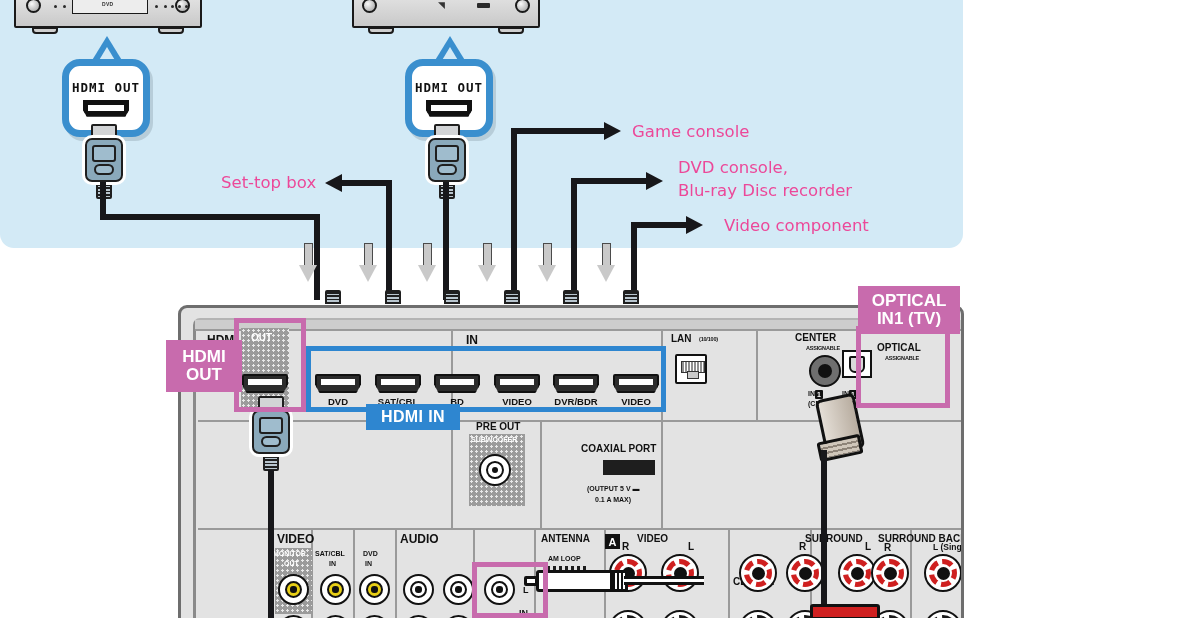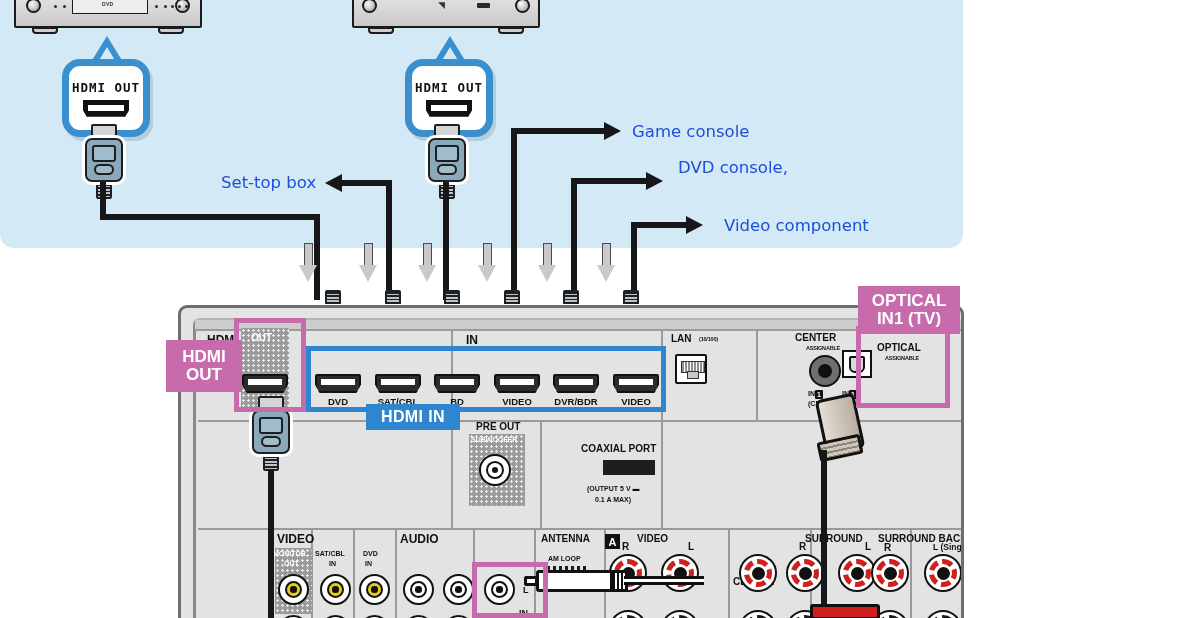--- a/index.html
+++ b/index.html
@@ -74,21 +74,21 @@
   .dnarrow .sh{position:absolute;left:4px;top:0;width:9px;height:24px;
                background:#c9c9c9;border:1.6px solid #4b4b4b;box-sizing:border-box;border-bottom:none;}
   .dnarrow .hd{position:absolute;left:-1px;top:22px;width:0;height:0;
                border-left:9.5px solid transparent;border-right:9.5px solid transparent;
                border-top:17px solid #c9c9c9;}
   .dnarrow .hd2{position:absolute;left:-1px;top:22px;width:0;height:0;
                border-left:9.5px solid transparent;border-right:9.5px solid transparent;
                border-top:17px solid #4b4b4b;z-index:-1;}
 
   
-  .calltxt{position:absolute;font-size:16.5px;color:#1d4ed8;
+  .calltxt{position:absolute;font-size:16.5px;color:#ec4899;
            font-family:"DejaVu Sans",sans-serif;white-space:nowrap;}
 
   
   .receiver{position:absolute;left:178px;top:305px;width:786px;height:320px;
             background:#e3e3e3;border:3px solid #6e6e6e;border-radius:9px 9px 0 0;
             box-sizing:border-box;overflow:hidden;}
   .rcv-inner{position:absolute;left:12px;top:10px;right:2px;bottom:0;
              background:#e3e3e3;border-left:3px solid #8a8a8a;border-top:3px solid #b4b4b4;
              border-radius:7px 0 0 0;box-sizing:border-box;}
   .rcv-topbar{position:absolute;left:14px;top:12px;right:0;height:9px;background:#cdcdcd;
@@ -248,20 +248,21 @@
 
   <div class="cable cablev" style="left:511px;top:134px;height:166px;"></div>
   <div class="cable cableh" style="left:511px;top:128px;width:96px;"></div>
   <div class="arrowR" style="left:604px;top:122px;"></div>
   <div class="calltxt" style="left:632px;top:122px;">Game console</div>
 
   <div class="cable cablev" style="left:571px;top:184px;height:116px;"></div>
   <div class="cable cableh" style="left:571px;top:178px;width:78px;"></div>
   <div class="arrowR" style="left:646px;top:172px;"></div>
   <div class="calltxt" style="left:678px;top:158px;">DVD console,</div>
+  <div class="calltxt" style="left:678px;top:181px;">Blu-ray Disc recorder</div>
 
   <div class="cable cablev" style="left:631px;top:228px;height:72px;"></div>
   <div class="cable cableh" style="left:631px;top:222px;width:58px;"></div>
   <div class="arrowR" style="left:686px;top:216px;"></div>
   <div class="calltxt" style="left:724px;top:216px;">Video component</div>
 
   <div class="dnarrow" style="left:300px;top:243px;">
       <div class="hd2"></div>
       <div class="sh"></div>
       <div class="hd"></div>

